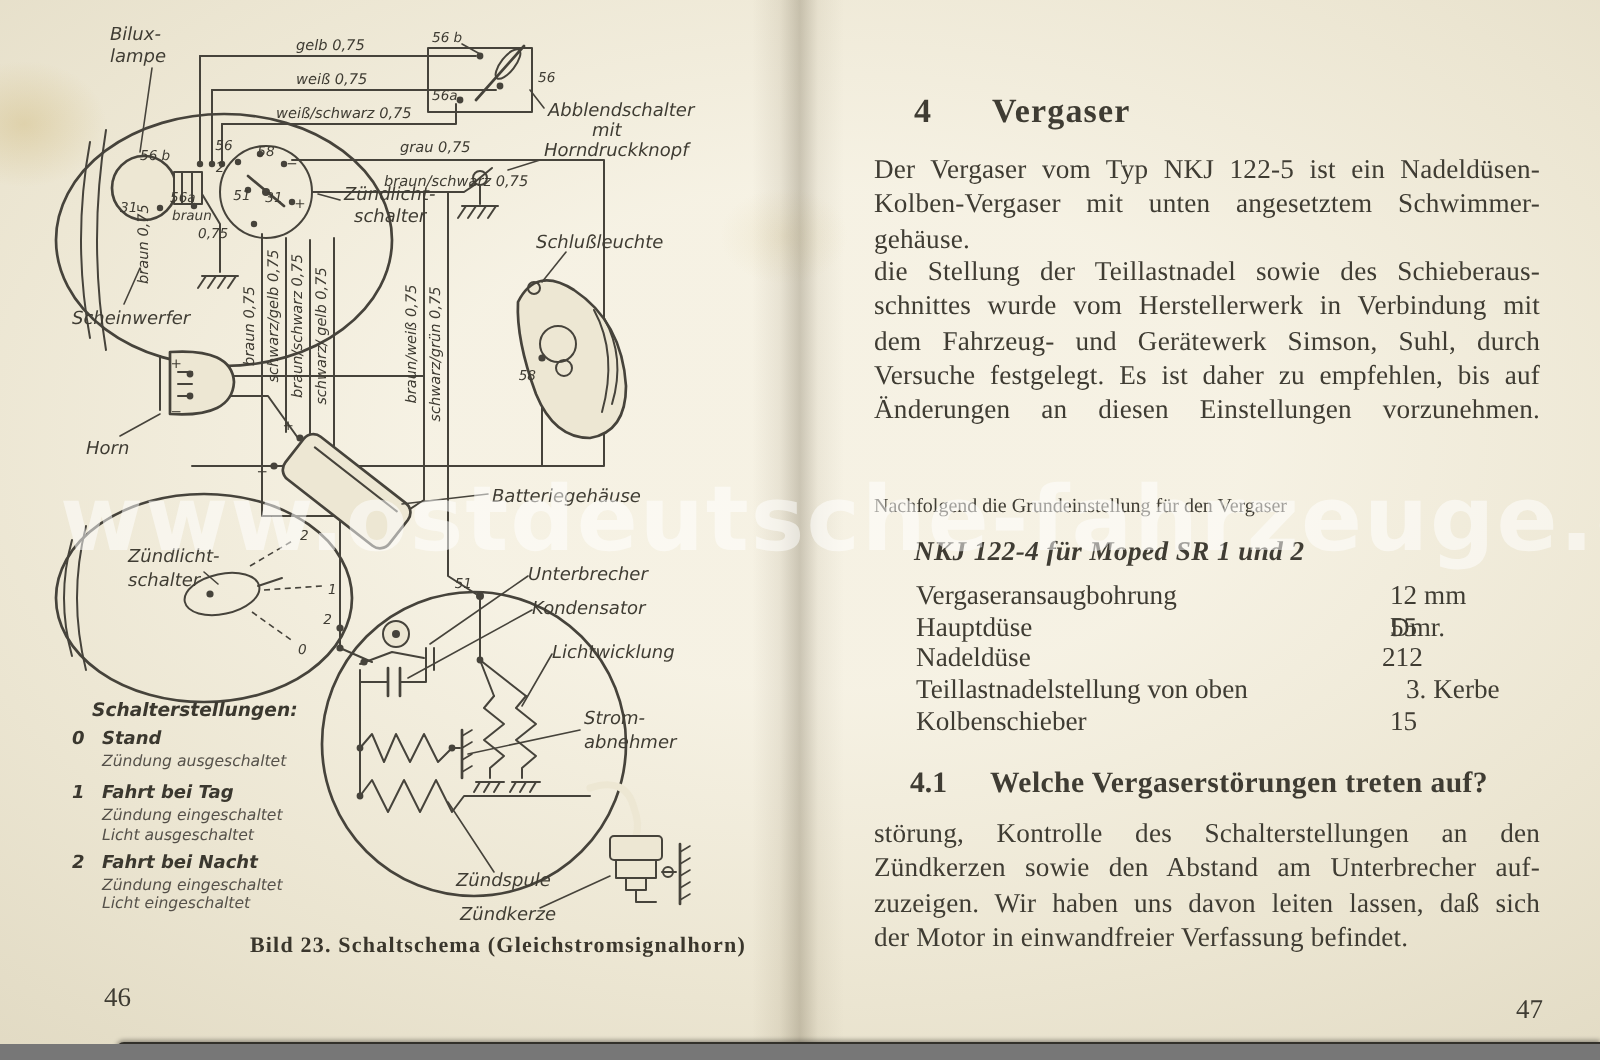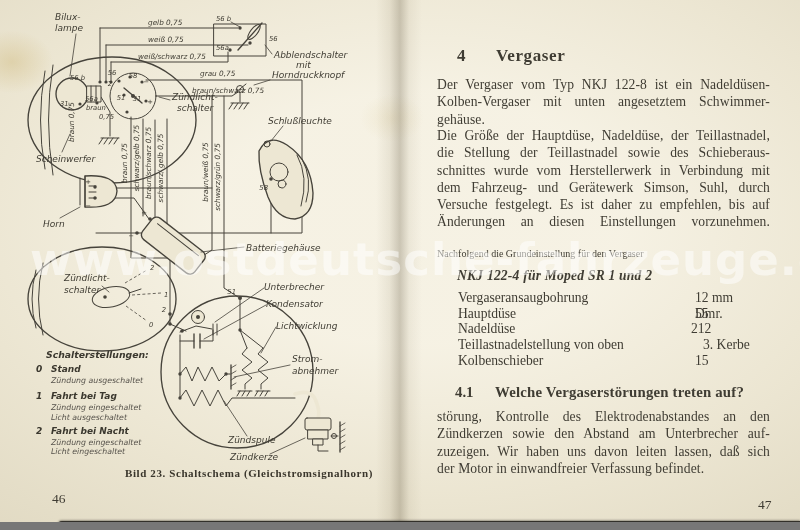--- a/index.html
+++ b/index.html
@@ -304,26 +304,25 @@
     <div class="pagenum pn46">46</div>
   </div>
 
   <div class="page right">
     <div class="h4">
       <span class="h-num">4</span>
       <span class="h-title">Vergaser</span>
     </div>
 
     <div class="rp-block para lastleft" style="top:76px">
-        <div>Der Vergaser vom Typ NKJ 122-8 ist ein Nadeldüsen-</div>
+        <div>Der Vergaser vom Typ NKJ 122-5 ist ein Nadeldüsen-</div>
         <div>Kolben-Vergaser mit unten angesetztem Schwimmer-</div>
         <div>gehäuse.</div>
       </div>
     <div class="rp-block para" style="top:127px">
-        <div>Die Größe der Hauptdüse, Nadeldüse, der Teillastnadel,</div>
         <div>die Stellung der Teillastnadel sowie des Schieberaus-</div>
         <div>schnittes wurde vom Herstellerwerk in Verbindung mit</div>
         <div>dem Fahrzeug- und Gerätewerk Simson, Suhl, durch</div>
         <div>Versuche festgelegt. Es ist daher zu empfehlen, bis auf</div>
         <div>Änderungen an diesen Einstellungen vorzunehmen.</div>
       </div>
 
     <div class="intro">Nachfolgend die Grundeinstellung für den Vergaser</div>
     <div class="model">NKJ 122-4 für Moped SR 1 und 2</div>
 
@@ -349,21 +348,21 @@
         <span class="sval">15</span>
       </div>
     </div>
 
     <div class="h41">
       <span class="h-num">4.1</span>
       <span class="h-title">Welche Vergaserstörungen treten auf?</span>
     </div>
 
     <div class="rp-block para lastleft" style="top:408px">
-        <div>störung, Kontrolle des Elektrodenabstandes an den</div>
+        <div>störung, Kontrolle des Schalterstellungen an den</div>
         <div>Zündkerzen sowie den Abstand am Unterbrecher auf-</div>
         <div>zuzeigen. Wir haben uns davon leiten lassen, daß sich</div>
         <div>der Motor in einwandfreier Verfassung befindet.</div>
       </div>
 
     <div class="pagenum pn47">47</div>
   </div>
 
   <div class="gutter"></div>
   <div class="watermark">www.ostdeutsche-fahrzeuge.de</div>

